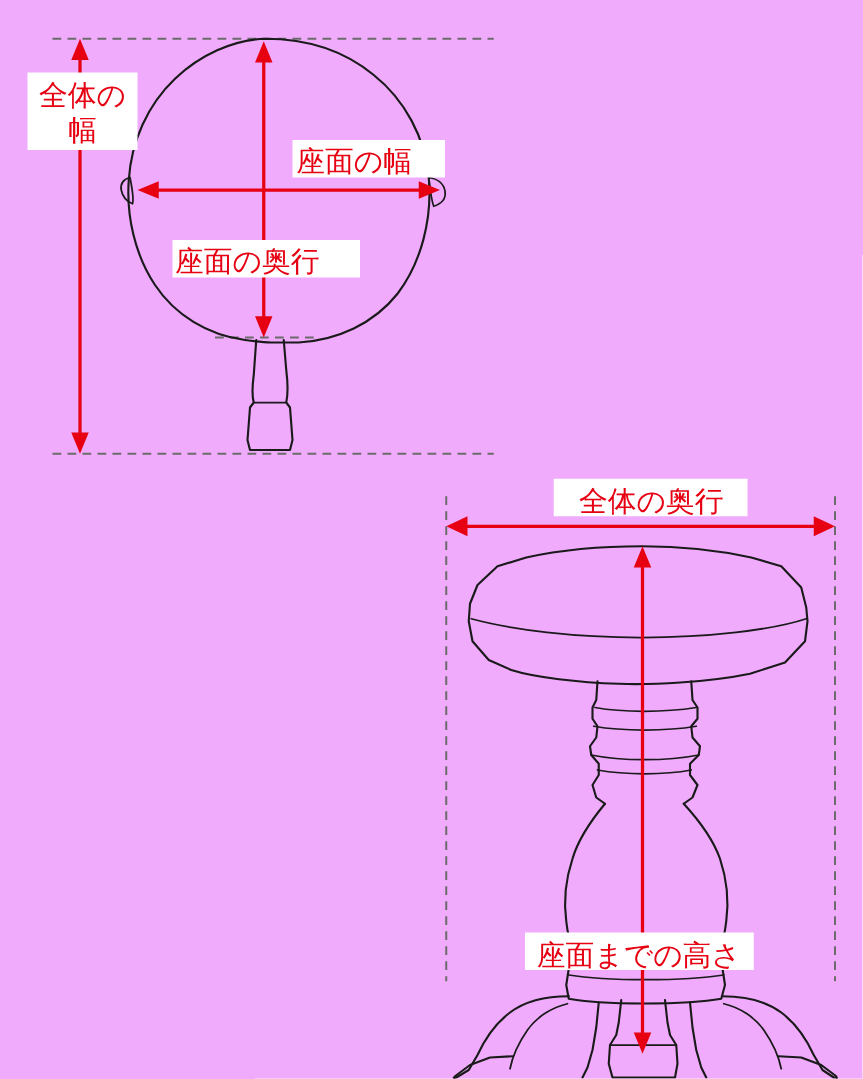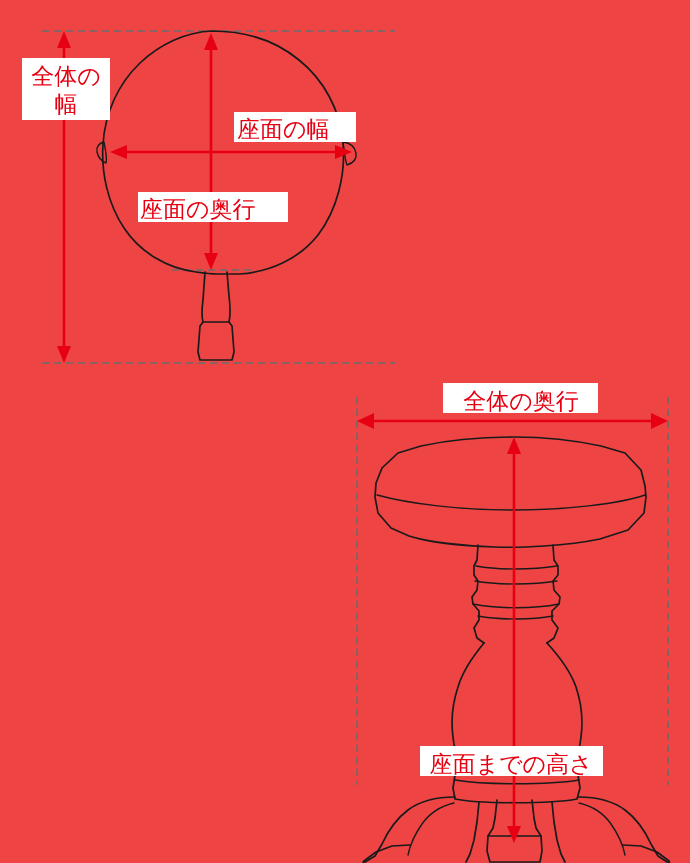--- a/index.html
+++ b/index.html
@@ -8,21 +8,21 @@
     padding: 0;
     background: #ffffff;
   }
   body {
     font-family: "DejaVu Sans", "Liberation Sans", sans-serif;
   }
   #stage {
     position: relative;
     width: 690px;
     height: 863px;
-    background: #ef4444;
+    background: #f0abfc;
     overflow: hidden;
   }
   #stage svg {
     position: absolute;
     left: 0;
     top: 0;
     width: 690px;
     height: 863px;
   }
   .outline {

